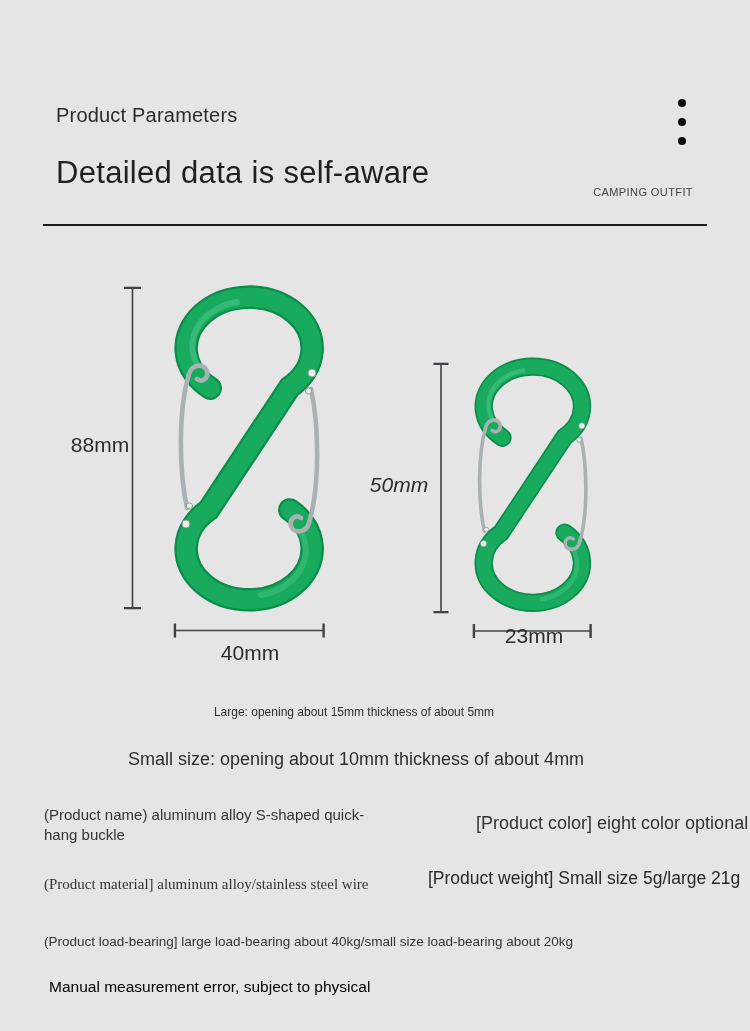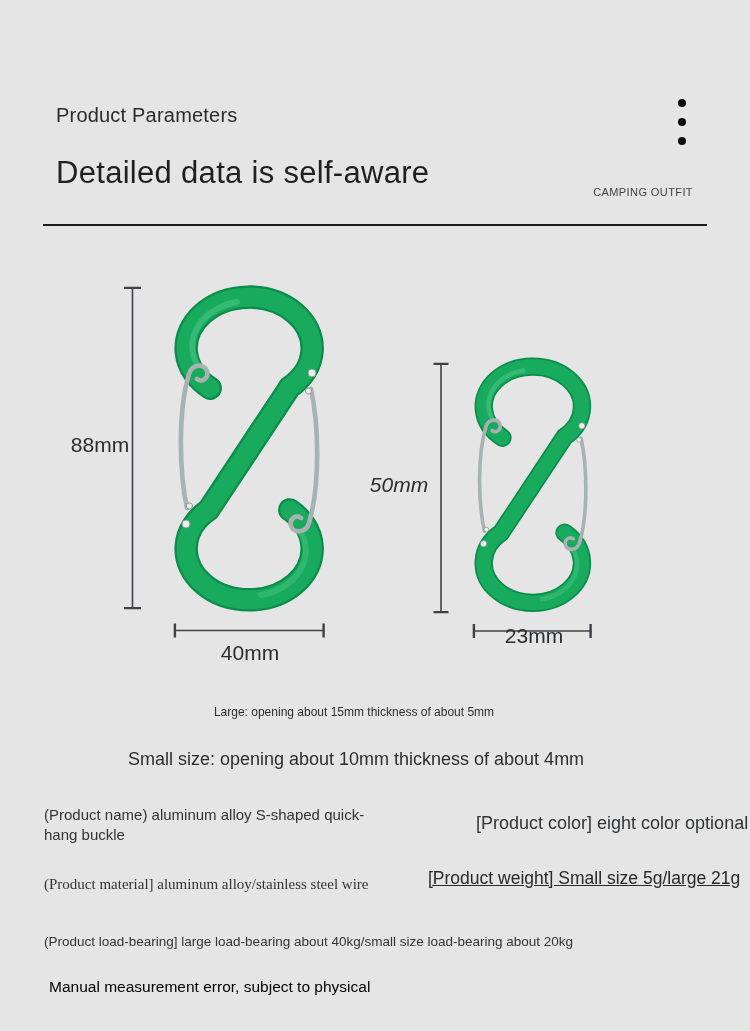--- a/index.html
+++ b/index.html
@@ -40,21 +40,21 @@
   }
   .size-note{
     white-space:nowrap;transform:translateX(-50%);color:#2e2e2e;
   }
   .size-note.large{left:354px;top:705px;font-size:12px;}
   .size-note.small{left:356px;top:749px;font-size:18px;}
   .spec{line-height:20px;color:#323436;}
   .spec.name{left:44px;top:805px;width:352px;font-size:15px;}
   .spec.color{left:428px;top:813px;font-size:18px;margin-left:48px;}
   .spec.material{left:44px;top:874px;font-size:15px;white-space:nowrap;font-family:Liberation Serif, serif;}
-  .spec.weight{left:428px;top:868px;font-size:17.5px;color:#27292b;white-space:nowrap;text-decoration:underline;}
+  .spec.weight{left:428px;top:868px;font-size:17.5px;color:#27292b;white-space:nowrap;}
   .spec.load{left:44px;top:932px;font-size:13.5px;white-space:nowrap;}
   .spec.note{left:49px;top:977px;font-size:15.5px;color:#000000;white-space:nowrap;text-align:center;}
 </style>
 </head>
 <body>
 
 <div class="abs page-title">Product Parameters</div>
 <div class="abs dots">
   <i></i>
   <i></i>

